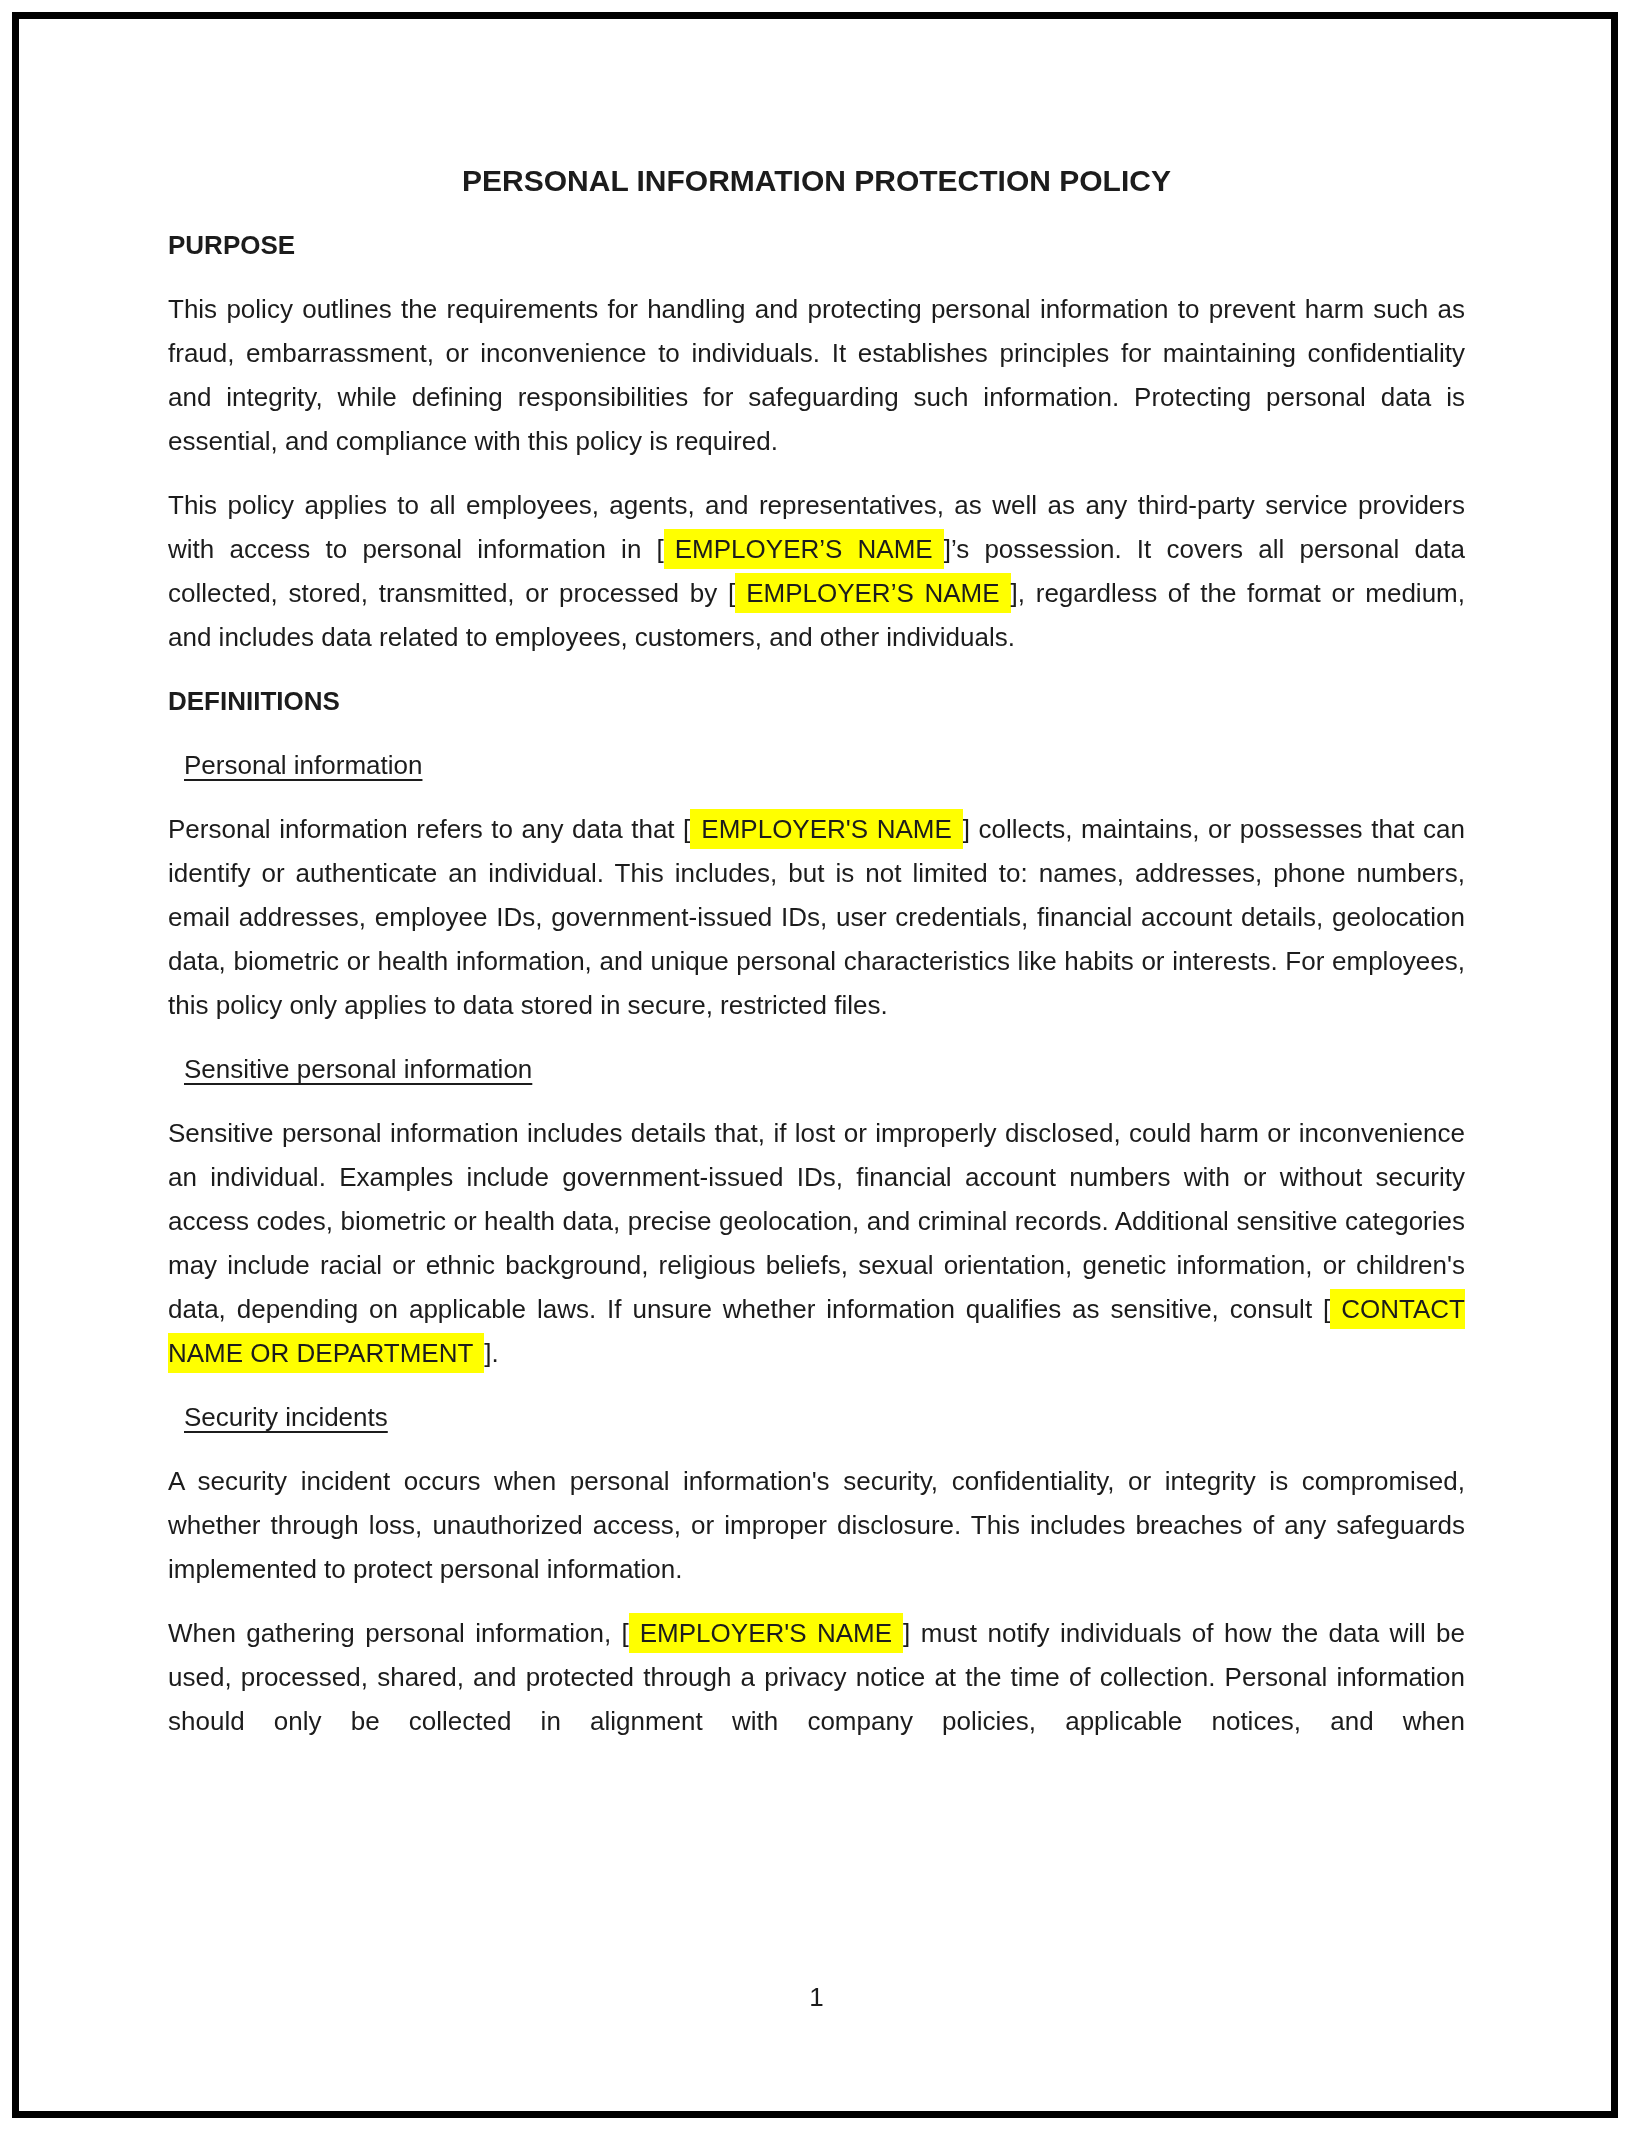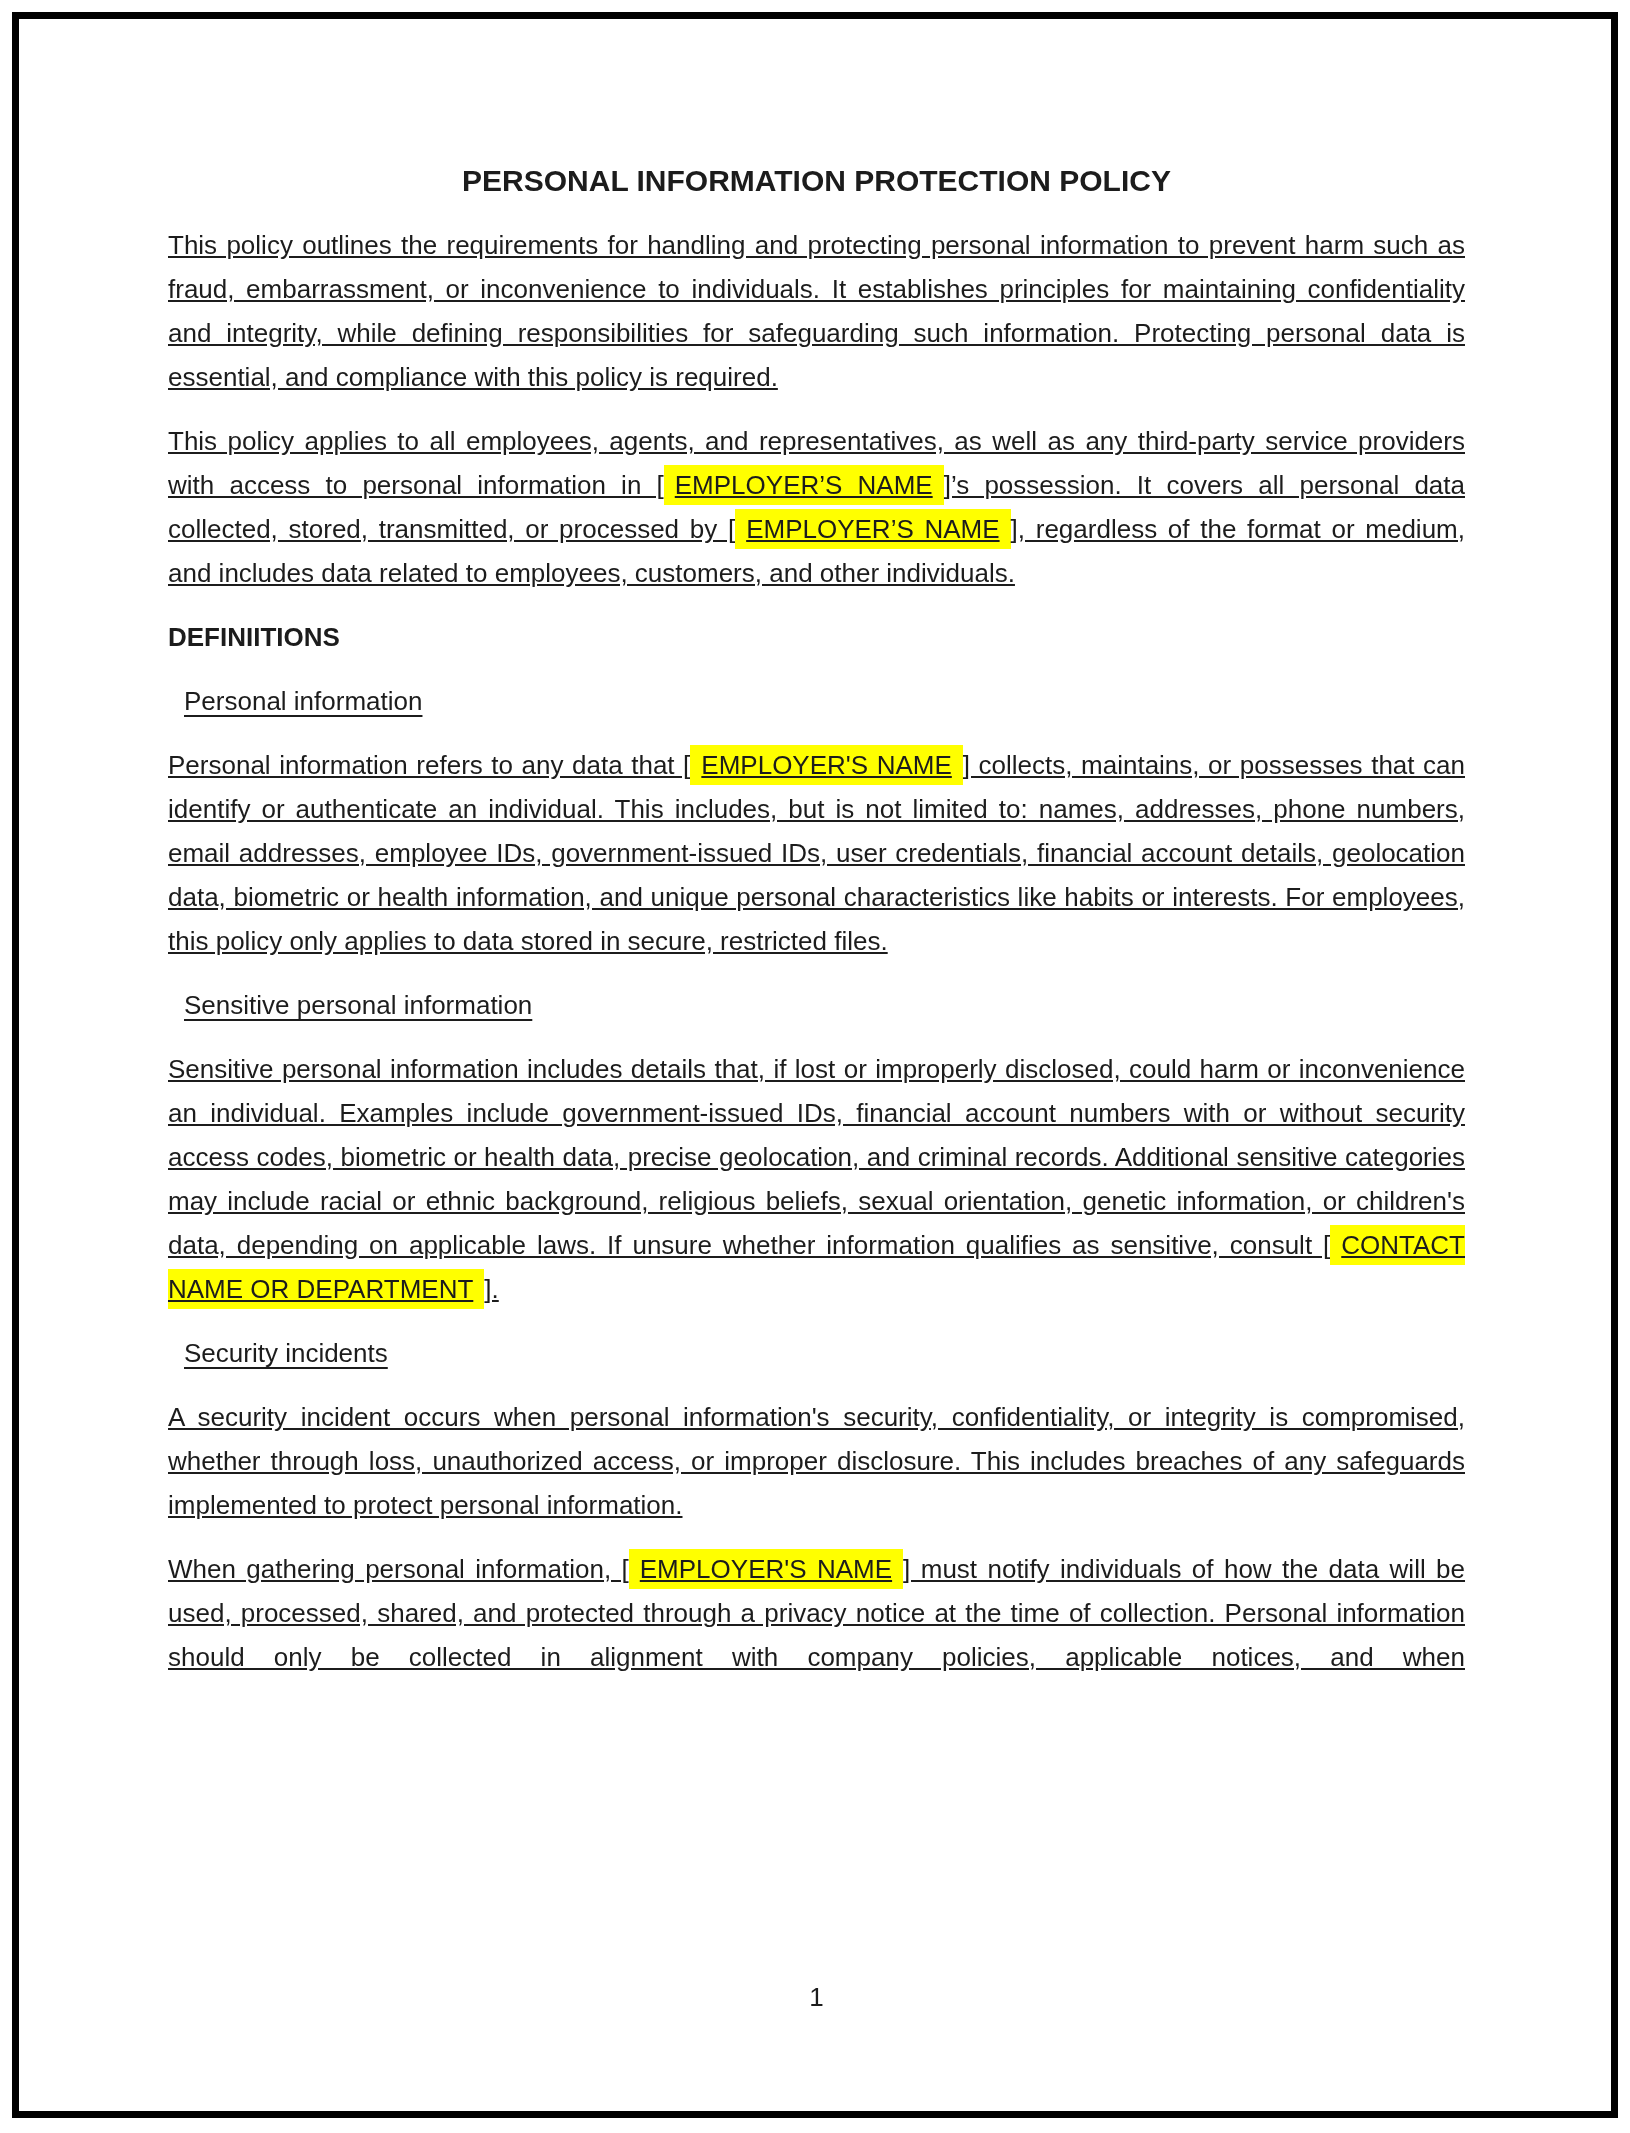--- a/index.html
+++ b/index.html
@@ -44,21 +44,20 @@
   }
   h2.heading {
     font-size: 26px;
     font-weight: 700;
     margin: 0 0 20px 0;
     line-height: 44px;
     text-align: left;
   }
   p.para {
     margin: 0 0 20px 0;
-    text-decoration: underline;
   }
   p.para.justify-last {
     text-align-last: justify;
   }
   p.subhead {
     margin: 0 0 20px 16px;
     text-align: left;
   }
   p.subhead span {
     text-decoration: underline;
@@ -81,20 +80,21 @@
 </head>
 <body>
 
 <div class="page">
   <div class="frame"></div>
 
   <div class="content">
 
     <h1 class="doc-title">PERSONAL INFORMATION PROTECTION POLICY</h1>
 
+    <h2 class="heading">PURPOSE</h2>
 
     <p class="para"><span>This policy outlines the requirements for handling and protecting personal information to prevent harm such as fraud, embarrassment, or inconvenience to individuals. It establishes principles for maintaining confidentiality and integrity, while defining responsibilities for safeguarding such information. Protecting personal data is essential, and compliance with this policy is required.</span></p>
 
     <p class="para"><span>This policy applies to all employees, agents, and representatives, as well as any third-party service providers with access to personal information in [</span><span class="hl">EMPLOYER’S NAME</span><span>]’s possession. It covers all personal data collected, stored, transmitted, or processed by [</span><span class="hl">EMPLOYER’S NAME</span><span>], regardless of the format or medium, and includes data related to employees, customers, and other individuals.</span></p>
 
 
     <h2 class="heading">DEFINIITIONS</h2>
 
     <p class="subhead"><span>Personal information</span></p>
 

